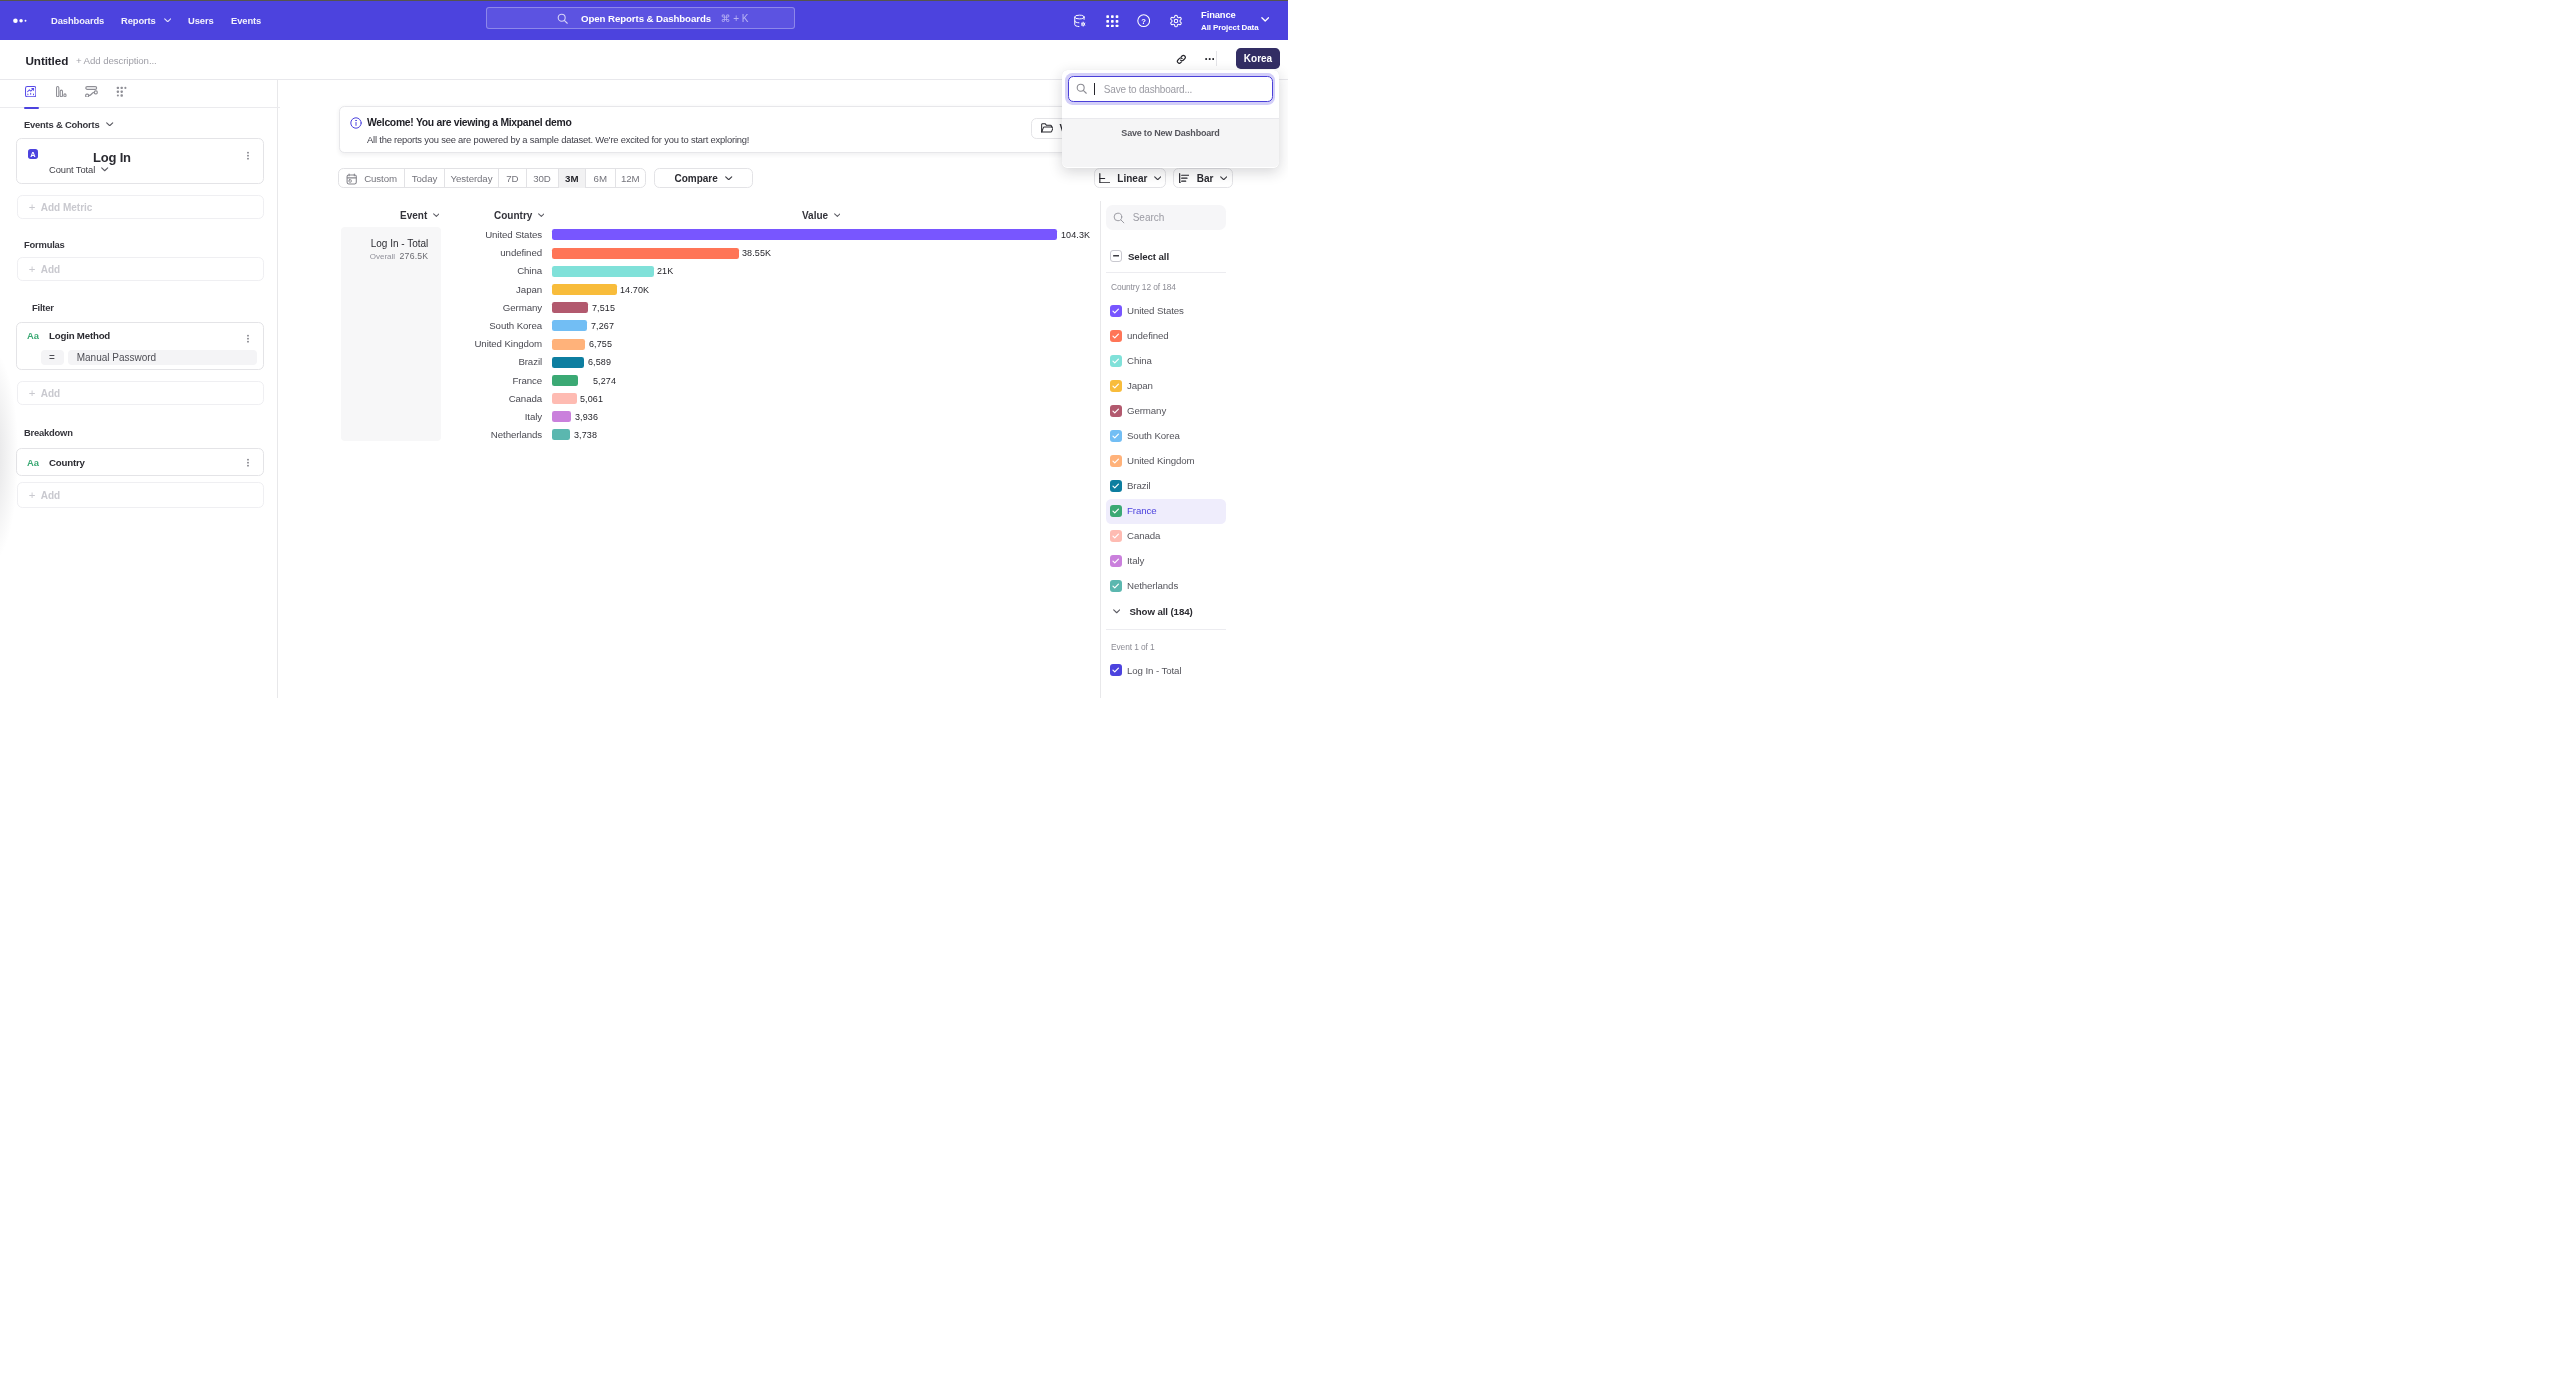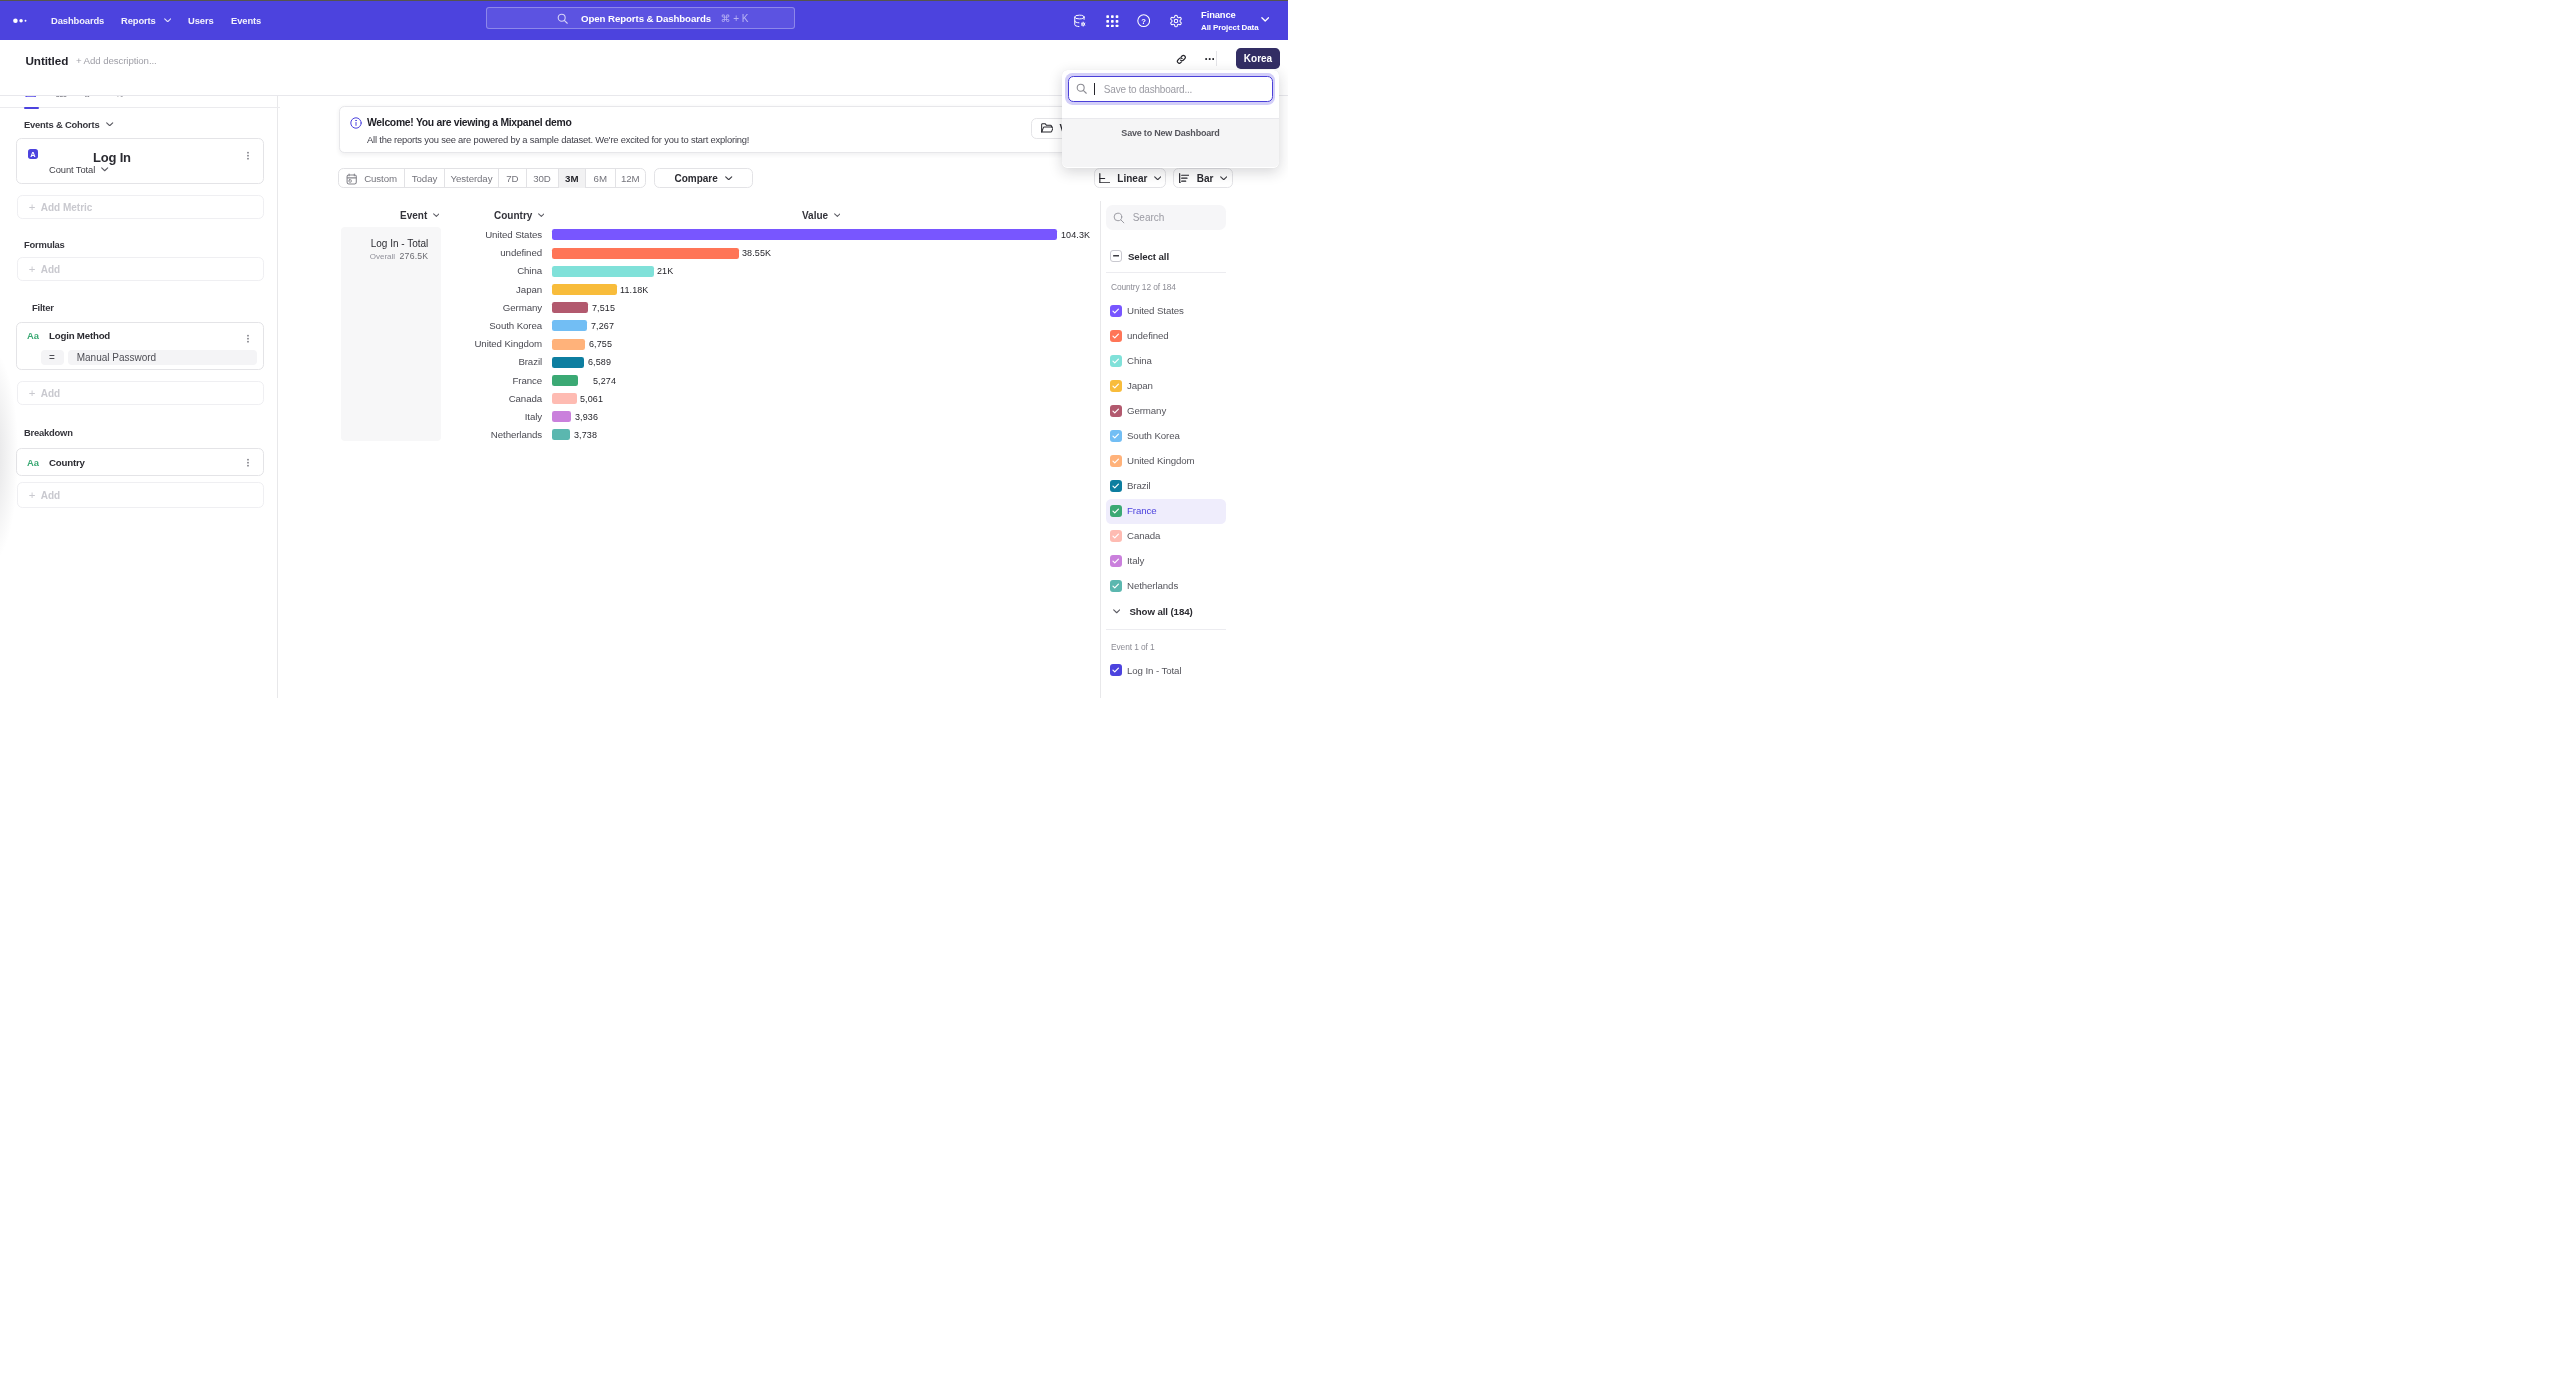--- a/index.html
+++ b/index.html
@@ -15,21 +15,21 @@
 .logo { position:absolute; left:12.7px; top:18px; width:14.8px; height:5.4px; }
 .searchpill { position:absolute; left:486px; top:7.4px; width:309px; height:22px; background:rgba(255,255,255,0.09); border:0.7px solid rgba(255,255,255,0.30); border-radius:3px; display:flex; align-items:center; }
 .searchpill .mag { margin-left:70px; }
 .searchpill .t1 { color:#ffffff; font-size:9.7px; font-weight:700; margin-left:12.7px; letter-spacing:-0.1px; }
 .searchpill .t2 { color:rgba(235,233,255,0.62); font-size:10px; font-weight:400; margin-left:9.4px; }
 .proj { position:absolute; left:1201px; top:0; height:40px; color:#fff; }
 .proj .l1 { font-size:9.4px; font-weight:700; margin-top:9.4px; letter-spacing:-0.1px; }
 .proj .l2 { font-size:8px; font-weight:700; margin-top:2.7px; letter-spacing:-0.1px; }
 
 
-.titlebar { position:absolute; top:40px; left:0; width:1288px; height:56px; background:#fff; border-bottom:0.7px solid #e8e8ec; z-index:5; }
+.titlebar { position:absolute; top:40px; left:0; width:1288px; height:40px; background:#fff; border-bottom:0.7px solid #e8e8ec; z-index:5; }
 .untitled { position:absolute; left:25.5px; top:0; height:40px; display:flex; align-items:center; font-size:11.7px; font-weight:700; color:#23232b; letter-spacing:-0.1px; }
 .adddesc { position:absolute; left:76px; top:0; height:40px; display:flex; align-items:center; font-size:9.7px; color:#a0a0a8; letter-spacing:-0.1px; }
 .tb-divider { position:absolute; left:1216px; top:10.7px; height:15.4px; width:0.7px; background:#e4e4e8; }
 .savebtn { position:absolute; left:1236px; top:7.7px; width:44px; height:21px; background:#332e64; border-radius:4.7px; color:#fff; font-size:10px; font-weight:700; display:flex; align-items:center; justify-content:center; }
 
 
 .sidebar { position:absolute; top:80px; left:0; width:278px; height:619px; background:#fff; border-right:0.7px solid #e8e8ea; }
 .tabbar { position:absolute; top:0; left:0; width:280px; height:28px; border-bottom:0.7px solid #ebebee; }
 .tabu { position:absolute; left:24px; top:26.5px; width:15px; height:2.7px; border-radius:1.7px; background:#4c43de; }
 .sec-h { font-size:9.4px; font-weight:700; color:#35353c; display:flex; align-items:center; letter-spacing:-0.2px; }
@@ -335,21 +335,21 @@
     <div class="bar" style="top:229px; width:505px; background:#7856FF;"></div>
     <div class="barval" style="left:1061px; top:230px;">104.3K</div>
     <div class="rowlabel" style="left:415px; top:247px;">undefined</div>
     <div class="bar" style="top:248px; width:187px; background:#FF7557;"></div>
     <div class="barval" style="left:742px; top:248px;">38.55K</div>
     <div class="rowlabel" style="left:415px; top:265px;">China</div>
     <div class="bar" style="top:266px; width:102px; background:#80E1D9;"></div>
     <div class="barval" style="left:657px; top:266px;">21K</div>
     <div class="rowlabel" style="left:415px; top:284px;">Japan</div>
     <div class="bar" style="top:284px; width:65px; background:#F8BC3B;"></div>
-    <div class="barval" style="left:620px; top:285px;">11.18K</div>
+    <div class="barval" style="left:620px; top:285px;">14.70K</div>
     <div class="rowlabel" style="left:415px; top:302px;">Germany</div>
     <div class="bar" style="top:302px; width:36px; background:#B2596E;"></div>
     <div class="barval" style="left:592px; top:303px;">7,515</div>
     <div class="rowlabel" style="left:415px; top:320px;">South Korea</div>
     <div class="bar" style="top:320px; width:35px; background:#72BEF4;"></div>
     <div class="barval" style="left:591px; top:321px;">7,267</div>
     <div class="rowlabel" style="left:415px; top:338px;">United Kingdom</div>
     <div class="bar" style="top:339px; width:33px; background:#FFB27A;"></div>
     <div class="barval" style="left:589px; top:339px;">6,755</div>
     <div class="rowlabel" style="left:415px; top:356px;">Brazil</div>

